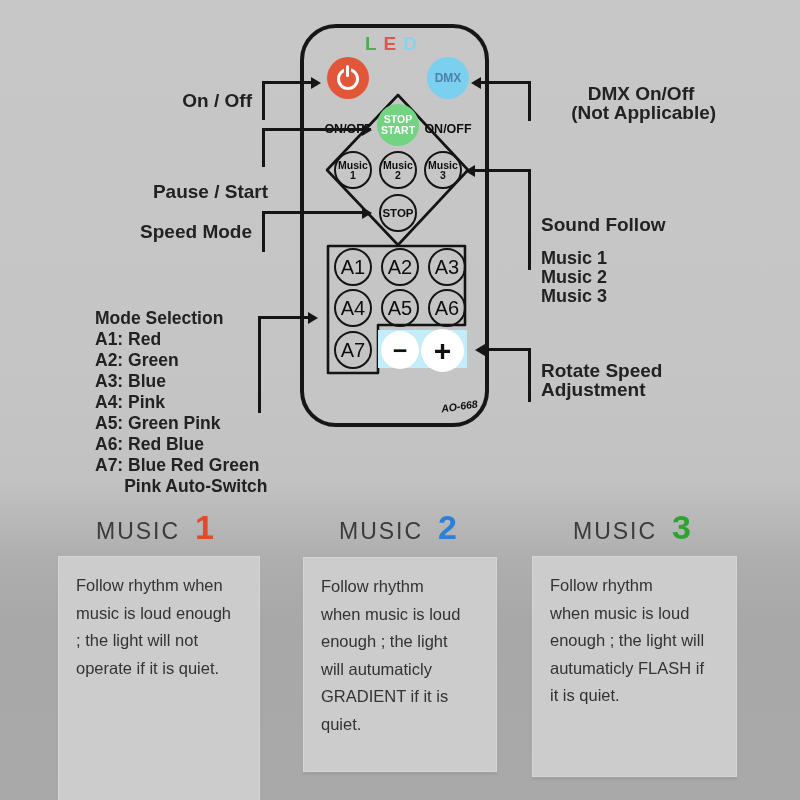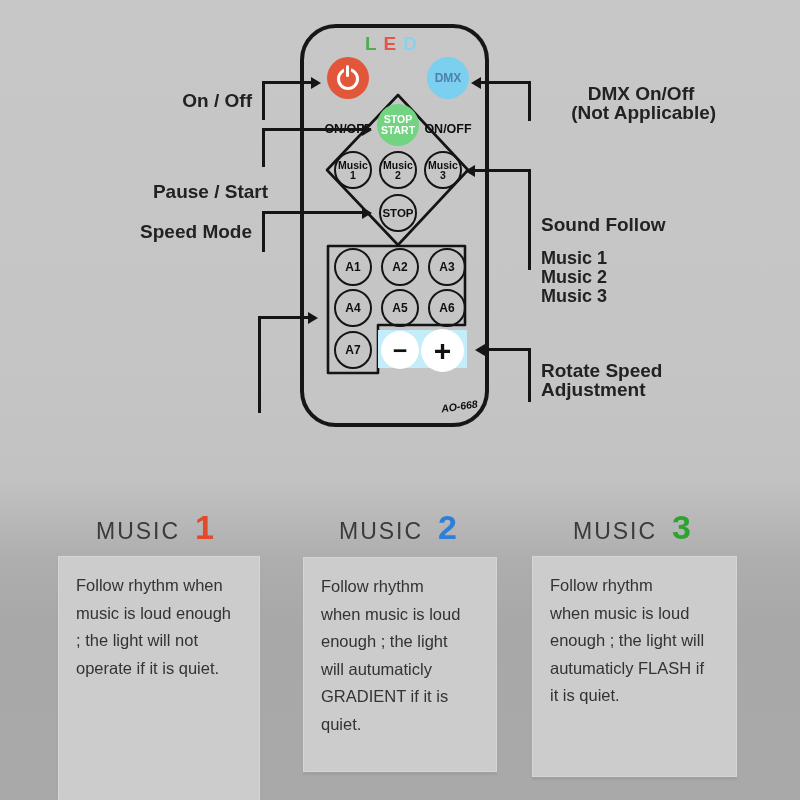--- a/index.html
+++ b/index.html
@@ -26,21 +26,21 @@
   .pwr-gap{position:absolute;left:8px;top:0px;width:7px;height:7px;background:#e2563a;}
   .pwr-bar{position:absolute;left:10px;top:-1px;width:3.4px;height:12px;background:#fff;border-radius:2px;}
   .shape-svg{left:0;top:0;}
   .ss-btn{left:73px;top:76px;width:42px;height:42px;background:#72d381;color:#fff;
           font-weight:bold;font-size:10.5px;line-height:11px;white-space:pre-wrap;}
   .music-btn{width:38px;height:38px;border:2.5px solid #141414;font-weight:bold;
              font-size:10.5px;line-height:10.5px;color:#0e0e0e;white-space:pre-wrap;}
   .m1{left:30px;top:123px;} .m2{left:75px;top:123px;} .m3{left:120px;top:123px;}
   .flash-btn{left:75px;top:166px;width:38px;height:38px;border:2.5px solid #141414;
              font-weight:bold;font-size:11.5px;color:#0e0e0e;}
-  .a-btn{width:38px;height:38px;border:2.5px solid #141414;font-weight:bold;font-size:12px;color:#0e0e0e;}
+  .a-btn{width:38px;height:38px;border:2.5px solid #141414;font-weight:normal;font-size:20px;color:#0e0e0e;}
   .a1{left:30px;top:220px;} .a2{left:77px;top:220px;} .a3{left:124px;top:220px;}
   .a4{left:30px;top:261px;} .a5{left:77px;top:261px;} .a6{left:124px;top:261px;}
   .a7{left:30px;top:303px;}
   .cyan-rect{left:74px;top:302px;width:89px;height:38px;background:#c3edf8;}
   .minus-btn{left:77px;top:303px;width:38px;height:38px;background:#fff;font-size:25px;font-weight:bold;color:#111;}
   .plus-btn{left:117px;top:301px;width:43px;height:43px;background:#fff;font-size:30px;font-weight:bold;color:#111;}
   .brand{left:0;top:357px;width:100%;text-align:center;font-size:16px;font-weight:bold;
          letter-spacing:0.5px;color:#0e0e0e;}
   .model{right:7px;top:372px;font-size:10.5px;font-weight:bold;font-style:italic;
          color:#0e0e0e;transform:rotate(-8deg);}
@@ -129,20 +129,29 @@
   <div class="ann ann-right-align" style="left:96px;top:137px;width:172px;margin-top:44px;">Pause / Start</div>
 
   <div class="hline" style="left:262px;top:211px;width:102px;"></div>
   <div class="arr-r" style="left:362px;top:207px;"></div>
   <div class="vline" style="left:262px;top:211px;height:41px;"></div>
   <div class="ann ann-right-align" style="left:100px;top:221px;width:152px;">Speed Mode</div>
 
   <div class="hline" style="left:258px;top:316px;width:52px;"></div>
   <div class="arr-r" style="left:308px;top:312px;"></div>
   <div class="vline" style="left:258px;top:316px;height:97px;"></div>
+  <div class="ann mode-list" style="left:95px;top:308px;width:190px;">Mode Selection
+A1: Red
+A2: Green
+A3: Blue
+A4: Pink
+A5: Green Pink
+A6: Red Blue
+A7: Blue Red Green
+      Pink Auto-Switch</div>
 
   <div class="arr-l" style="left:471px;top:77px;"></div>
   <div class="hline" style="left:480px;top:81px;width:51px;"></div>
   <div class="vline" style="left:528px;top:81px;height:40px;"></div>
   <div class="ann two-line" style="left:541px;top:84px;width:200px;text-align:center;">DMX On/Off
  (Not Applicable)</div>
 
   <div class="arr-l" style="left:465px;top:165px;"></div>
   <div class="hline" style="left:474px;top:169px;width:57px;"></div>
   <div class="vline" style="left:528px;top:169px;height:101px;"></div>

